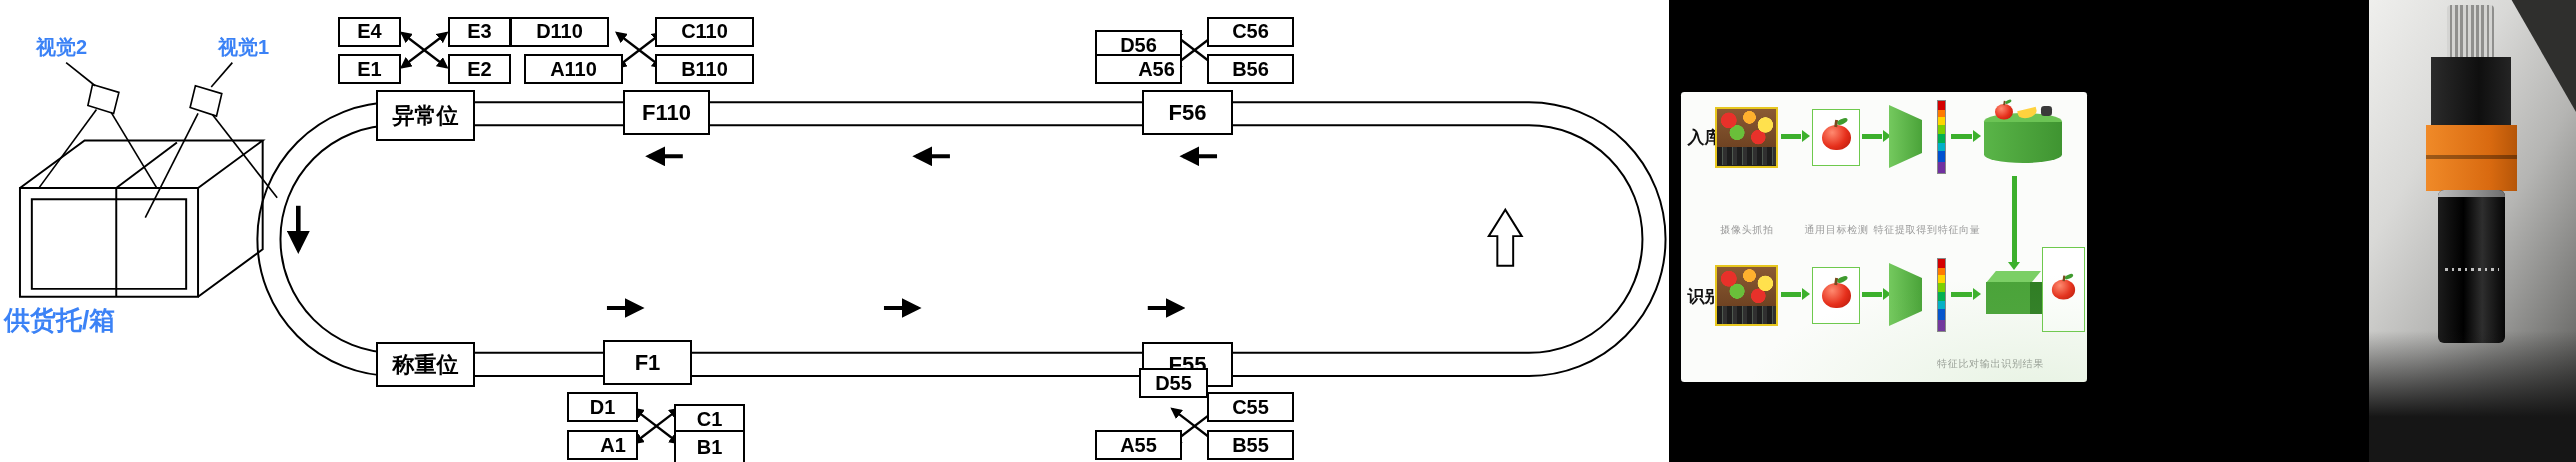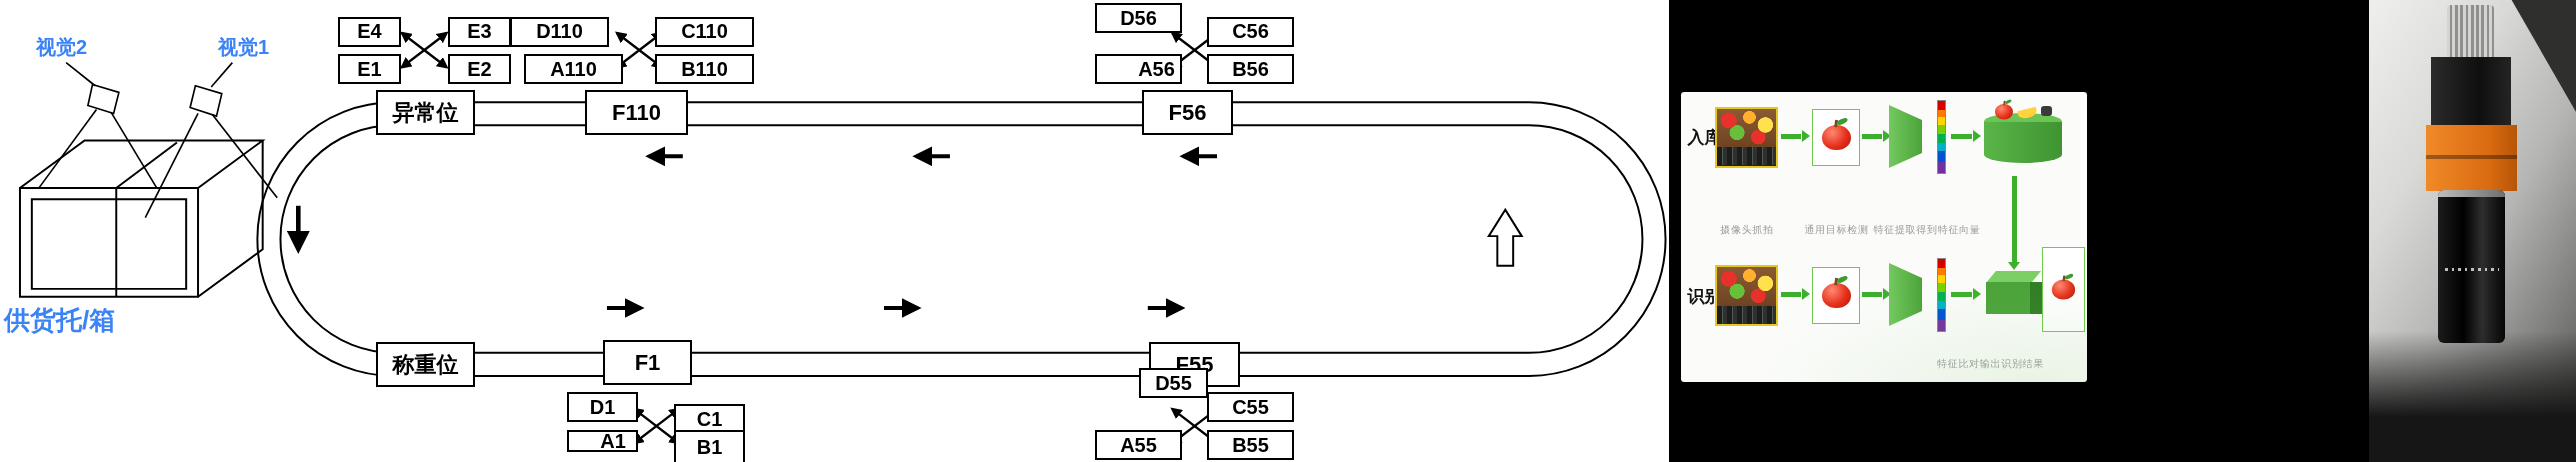--- a/index.html
+++ b/index.html
@@ -180,45 +180,45 @@
       <line x1="322" y1="174" x2="420" y2="300"></line>
       <line x1="100" y1="95" x2="144" y2="130"></line>
       <line x1="352" y1="95" x2="320" y2="132"></line>
     </g>
   </svg>
 
   <div class="diagram-label" style="left:36px; top:34px; font-size:20px;">视觉2</div>
   <div class="diagram-label" style="left:218px; top:34px; font-size:20px;">视觉1</div>
   <div class="diagram-label" style="left:4px; top:303px; font-size:26px;">供货托/箱</div>
 
-  <div class="station" style="left:376px;  top:90px; width:99px; height:45px;">异常位</div>
-  <div class="station" style="left:585px;  top:90px; width:103px; height:45px;">F110</div>
+  <div class="station" style="left:376px;  top:90px; width:99px; height:51px;">异常位</div>
+  <div class="station" style="left:623px;  top:90px; width:87px; height:45px;">F110</div>
   <div class="station" style="left:1142px; top:90px; width:91px; height:45px;">F56</div>
   <div class="station" style="left:376px;  top:342px; width:99px; height:45px;">称重位</div>
   <div class="station" style="left:603px;  top:340px; width:89px; height:45px;">F1</div>
-  <div class="station" style="left:1142px; top:342px; width:91px; height:45px;margin-left:7px;">F55</div>
+  <div class="station" style="left:1142px; top:342px; width:91px; height:45px;">F55</div>
 
   <div class="cell" style="left:338px; top:16.5px; width:63px; height:30px;">E4</div>
   <div class="cell" style="left:448px; top:16.5px; width:63px; height:30px;">E3</div>
   <div class="cell" style="left:338px; top:54px; width:63px; height:30px;">E1</div>
   <div class="cell" style="left:448px; top:54px; width:63px; height:30px;">E2</div>
 
   <div class="cell" style="left:510px; top:16.5px; width:99px; height:30px;">D110</div>
   <div class="cell" style="left:655px; top:16.5px; width:99px; height:30px;">C110</div>
   <div class="cell" style="left:524px; top:54px; width:99px; height:30px;">A110</div>
   <div class="cell" style="left:655px; top:54px; width:99px; height:30px;">B110</div>
 
-  <div class="cell" style="left:1095px; top:3px; width:87px; height:30px;">D56</div>
+  <div class="cell" style="left:1095px; top:30px; width:87px; height:30px;">D56</div>
   <div class="cell" style="left:1207px; top:16.5px; width:87px; height:30px;">C56</div>
   <div class="cell" style="left:1095px; top:54px; width:87px; height:30px;padding-left:36px;">A56</div>
   <div class="cell" style="left:1207px; top:54px; width:87px; height:30px;">B56</div>
 
   <div class="cell" style="left:567px;  top:392px; width:71px; height:30px;">D1</div>
   <div class="cell" style="left:674px; top:392px; width:71px; height:30px;margin-top:12px;">C1</div>
-  <div class="cell" style="left:567px;  top:430px; width:71px; height:22px;padding-left:21px;">A1</div>
+  <div class="cell" style="left:567px;  top:430px; width:71px; height:30px;padding-left:21px;">A1</div>
   <div class="cell" style="left:674px; top:430px; width:71px; height:34px;">B1</div>
 
   <div class="cell" style="left:1095px; top:368px; width:69px; height:30px;margin-left:44px;">D55</div>
   <div class="cell" style="left:1207px; top:392px; width:87px; height:30px;">C55</div>
   <div class="cell" style="left:1095px; top:430px; width:87px; height:30px;">A55</div>
   <div class="cell" style="left:1207px; top:430px; width:87px; height:30px;">B55</div>
 </div>
 
 <div class="pipeline-section">
   <div class="slide">

